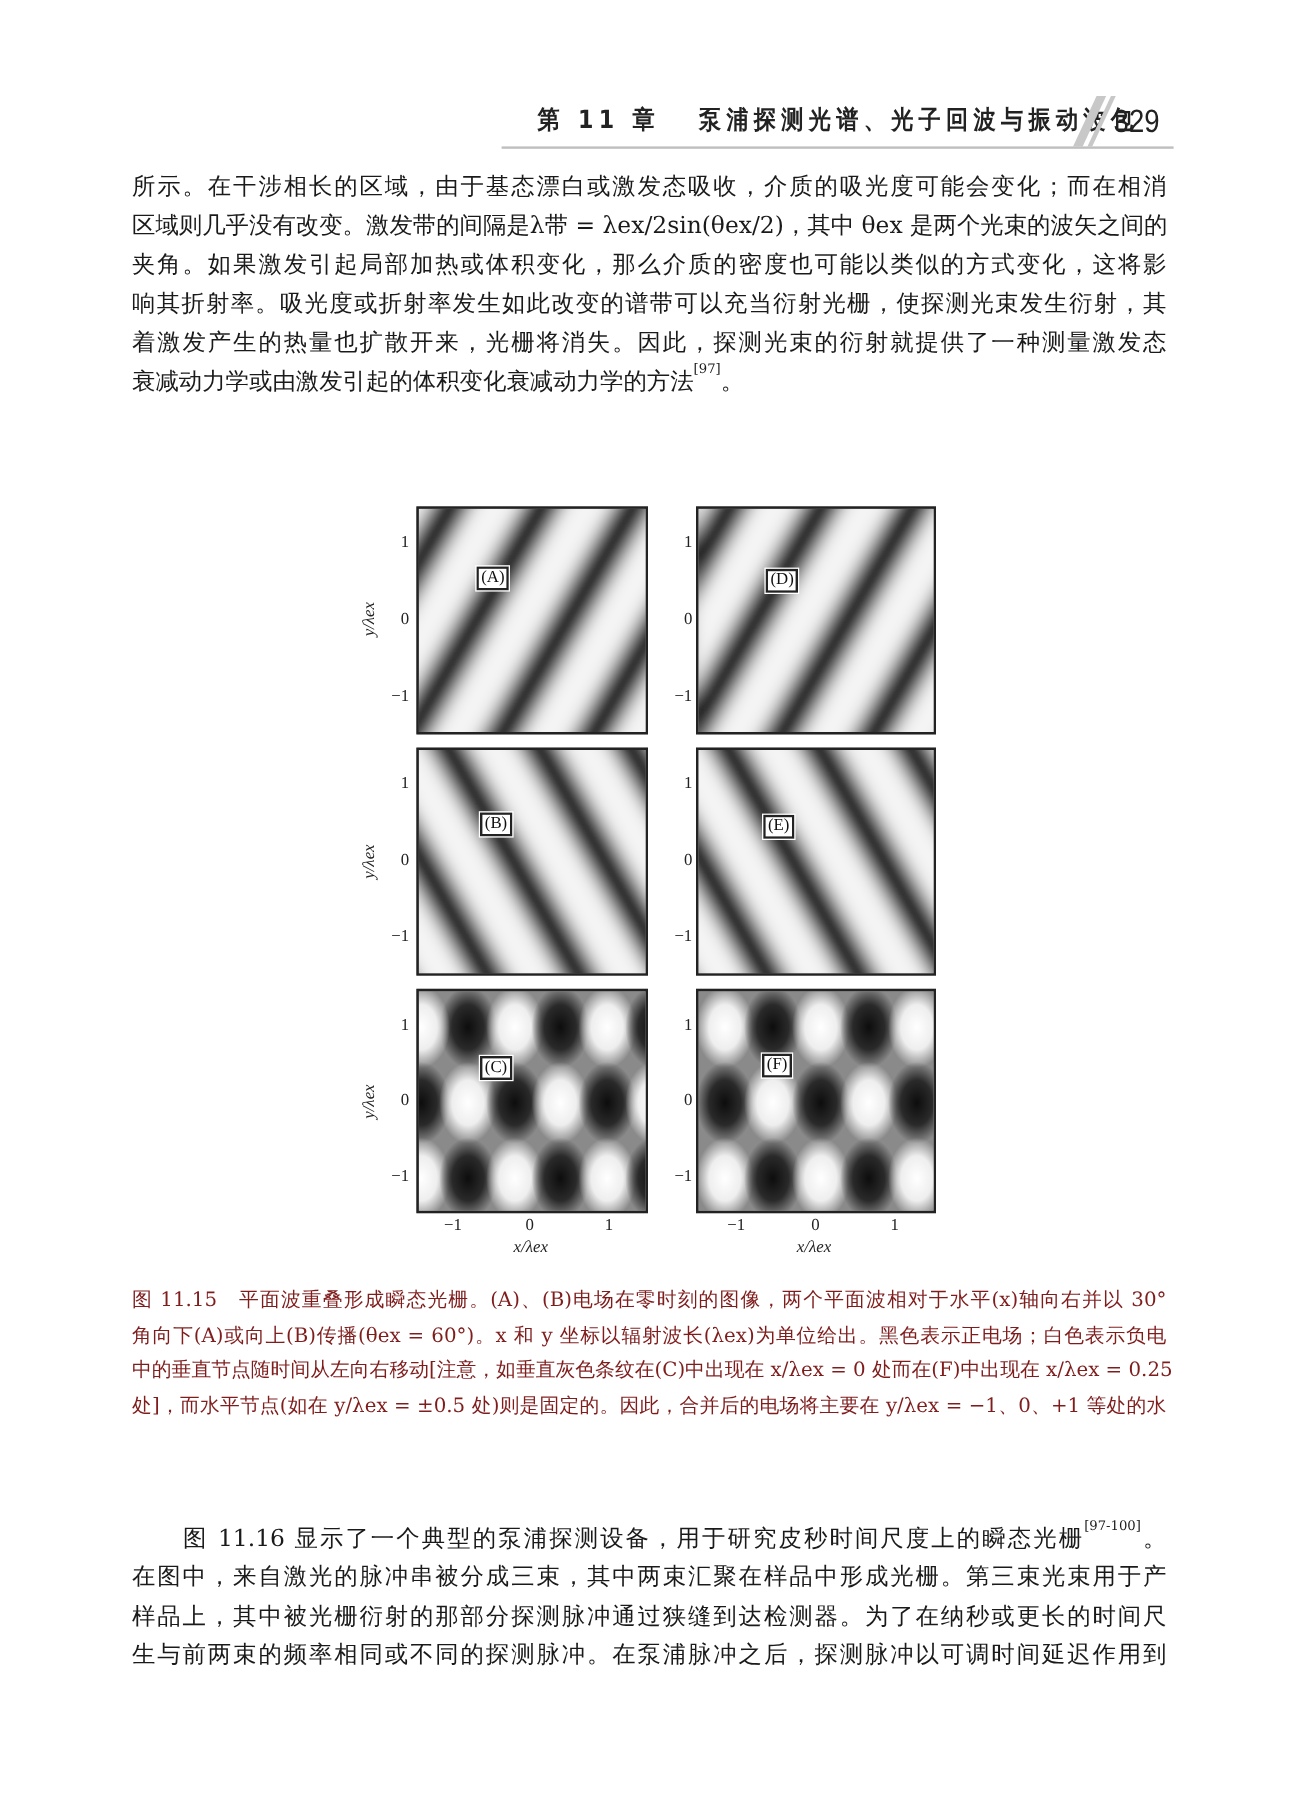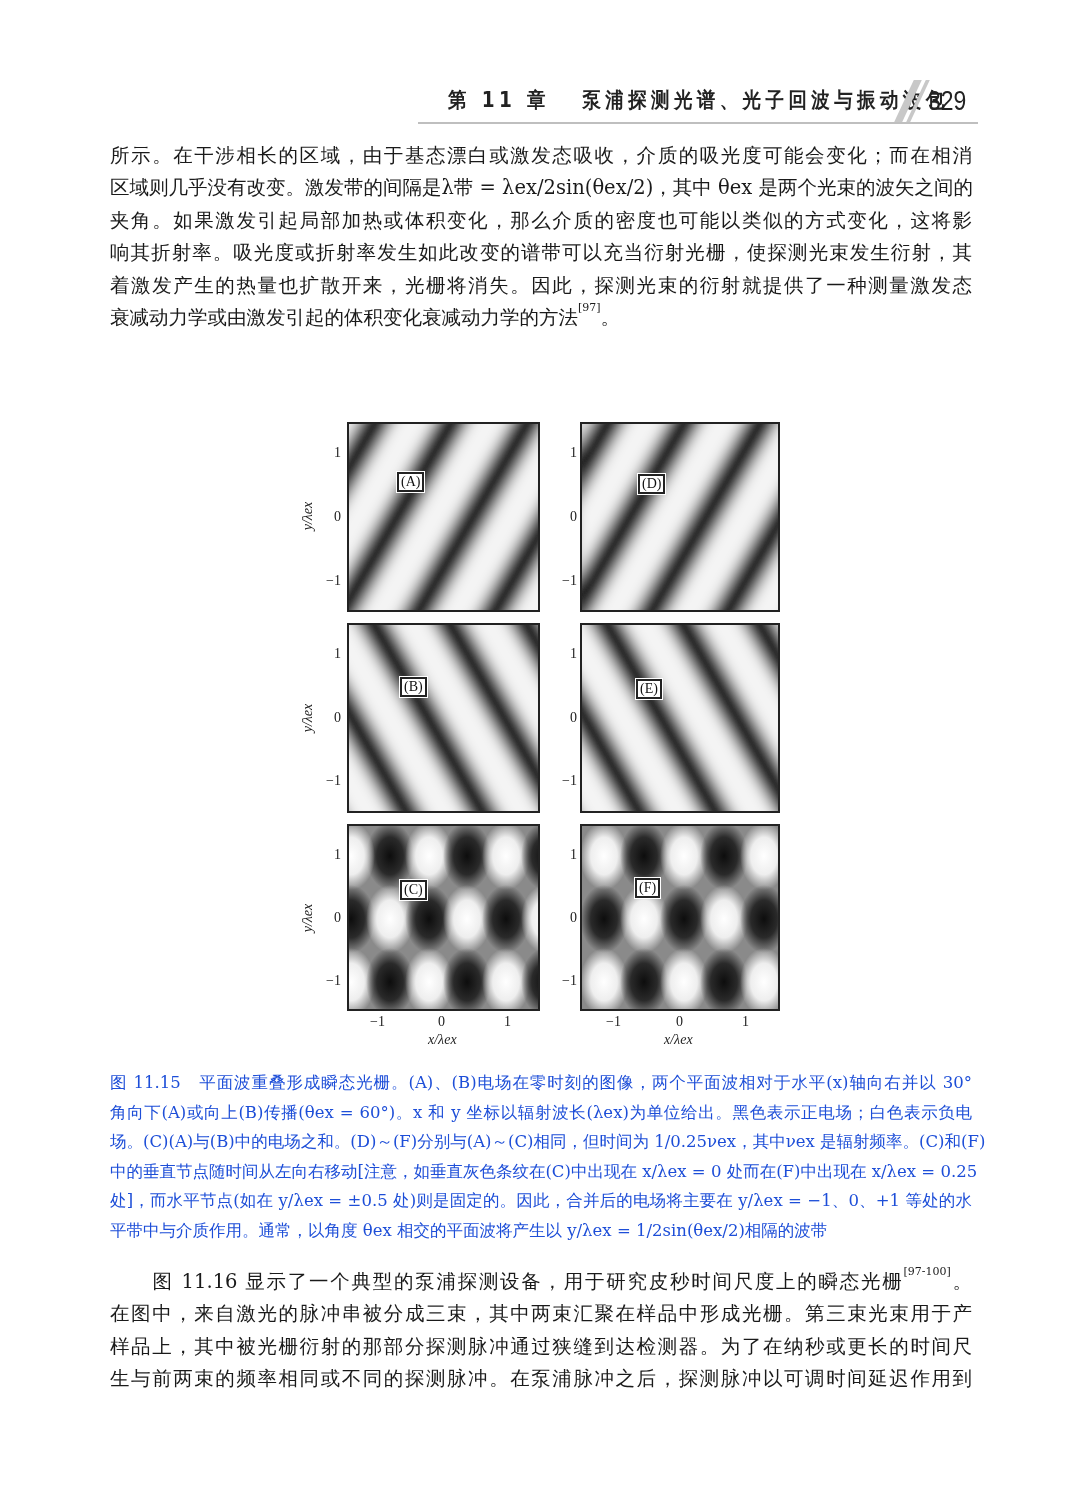--- a/index.html
+++ b/index.html
@@ -16,21 +16,21 @@
   .para .line.last { text-align-last:left; }
   sup { font-size:11px; vertical-align:top; line-height:1; }
   .figure { position:absolute; left:290px; top:420px; width:500px; height:640px; }
   .panel { position:absolute; width:193px; height:190px; border:2px solid #222; box-sizing:border-box; overflow:hidden; background:#888; }
   .panel svg { display:block; }
   .panel-label { position:absolute; font-family:"Liberation Serif",serif; font-size:14px; background:#fff; border:2px solid #222;
                  outline:1px solid #fff; padding:0 2px; line-height:16px; color:#111; }
   .tick-label { position:absolute; font-family:"Liberation Serif",serif; font-size:14px; color:#222; }
   .axis-label { position:absolute; font-family:"Liberation Serif",serif; font-size:14px; font-style:italic; color:#222; white-space:nowrap; }
   .axis-label.rot { transform:rotate(-90deg); transform-origin:center; }
-  .caption { position:absolute; left:110px; top:1068px; width:862px; font-size:16.5px; line-height:29.5px; color:#1d4ed8; }
+  .caption { position:absolute; left:110px; top:1068px; width:862px; font-size:16.5px; line-height:29.5px; color:#7f1d1d; }
   .caption .line { display:block; white-space:nowrap; text-align:justify; text-align-last:justify; }
   .caption .line.last { text-align-last:left; }
   .para2 { top:1266px; }
 </style>
 </head>
 <body>
 
 <div class="header">
   <div class="header-title">
     <span>第 11 章</span>&nbsp;&nbsp;&nbsp;<span>泵浦探测光谱、光子回波与振动波包</span>
@@ -195,24 +195,22 @@
   <div class="tick-label" style="left:386px;top:594px;">0</div>
   <div class="tick-label" style="left:452px;top:594px;">1</div>
 
   <div class="axis-label" style="left:138px;top:612px;">x/λex</div>
   <div class="axis-label" style="left:374px;top:612px;">x/λex</div>
 </div>
 
 <div class="caption">
   <span class="line">图 11.15　平面波重叠形成瞬态光栅。(A)、(B)电场在零时刻的图像，两个平面波相对于水平(x)轴向右并以 30°</span>
   <span class="line">角向下(A)或向上(B)传播(θex = 60°)。x 和 y 坐标以辐射波长(λex)为单位给出。黑色表示正电场；白色表示负电</span>
-  <span class="line">场。(C)(A)与(B)中的电场之和。(D)～(F)分别与(A)～(C)相同，但时间为 1/0.25νex，其中νex 是辐射频率。(C)和(F)</span>
   <span class="line">中的垂直节点随时间从左向右移动[注意，如垂直灰色条纹在(C)中出现在 x/λex = 0 处而在(F)中出现在 x/λex = 0.25</span>
   <span class="line">处]，而水平节点(如在 y/λex = ±0.5 处)则是固定的。因此，合并后的电场将主要在 y/λex = −1、0、+1 等处的水</span>
-  <span class="line last">平带中与介质作用。通常，以角度 θex 相交的平面波将产生以 y/λex = 1/2sin(θex/2)相隔的波带</span>
 </div>
 
 <div class="para para2">
   <span class="line"><span>　　图 11.16 显示了一个典型的泵浦探测设备，用于研究皮秒时间尺度上的瞬态光栅</span><sup>[97-100]</sup><span>。</span></span>
   <span class="line">在图中，来自激光的脉冲串被分成三束，其中两束汇聚在样品中形成光栅。第三束光束用于产</span>
   <span class="line">样品上，其中被光栅衍射的那部分探测脉冲通过狭缝到达检测器。为了在纳秒或更长的时间尺</span>
   <span class="line">生与前两束的频率相同或不同的探测脉冲。在泵浦脉冲之后，探测脉冲以可调时间延迟作用到</span>
 </div>
 
 </body></html>

